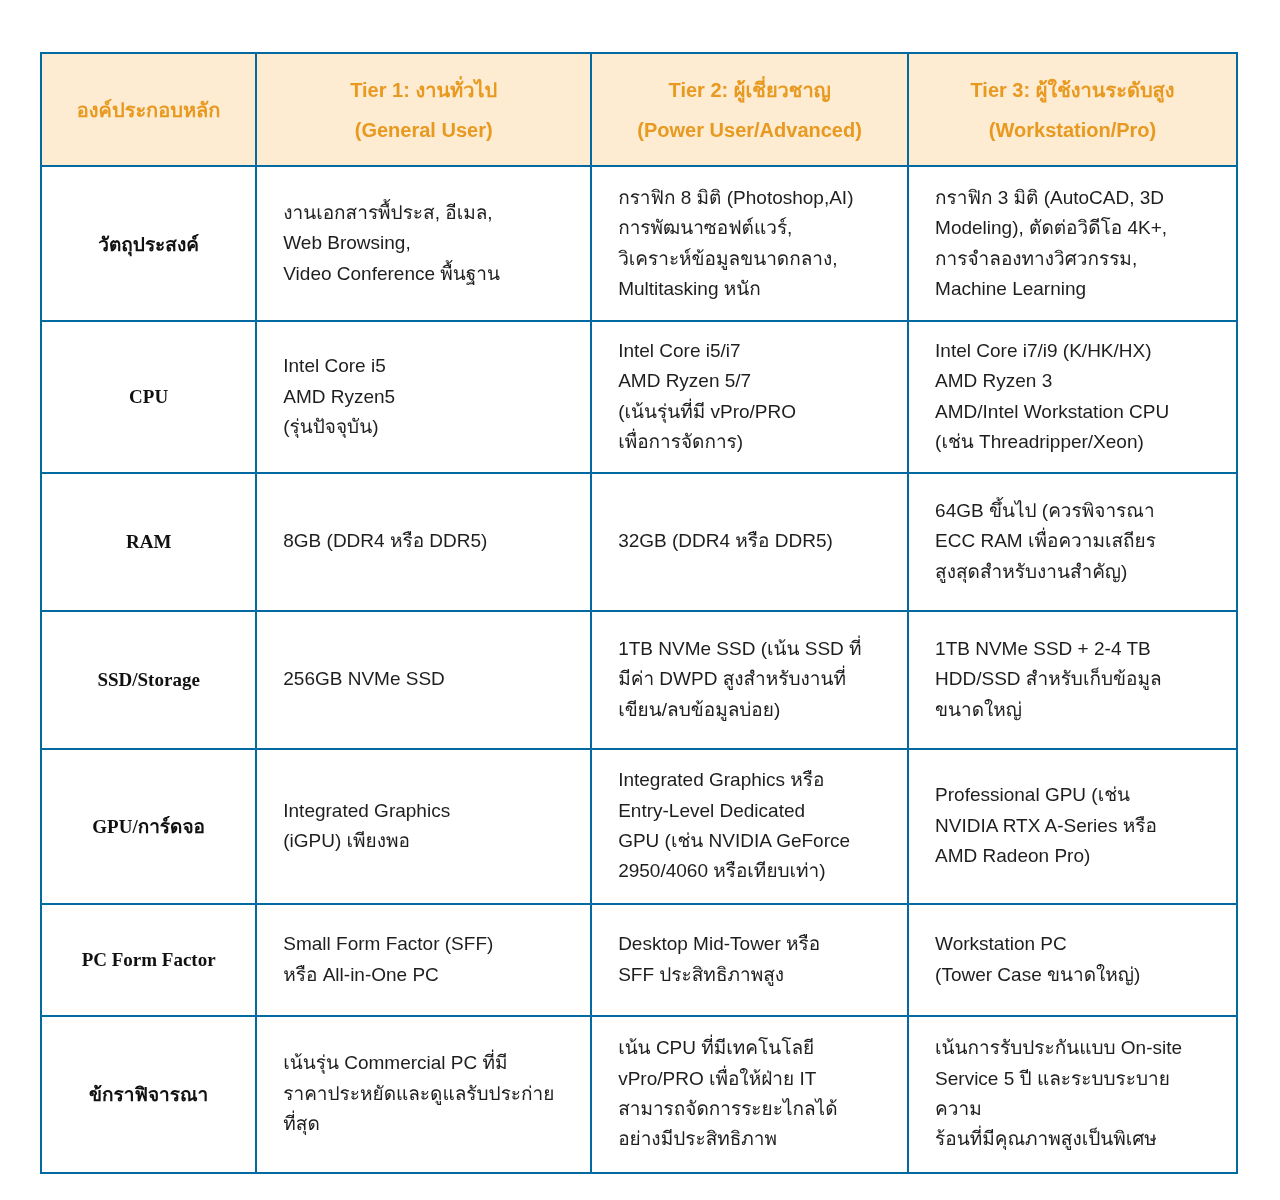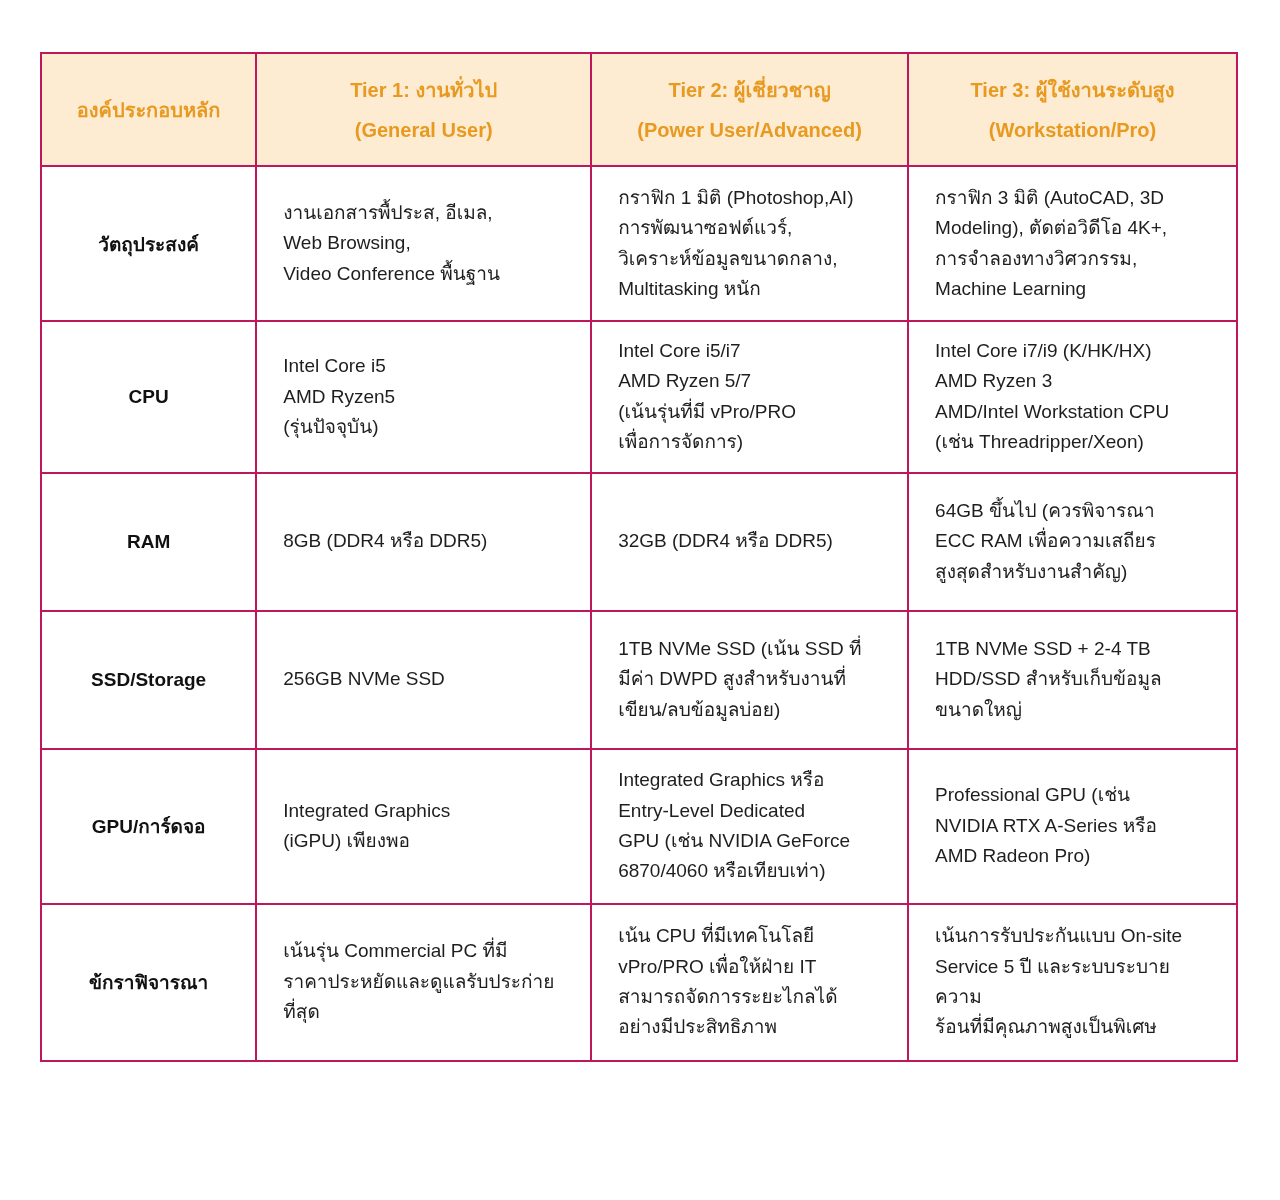--- a/index.html
+++ b/index.html
@@ -21,21 +21,21 @@
     border-collapse: collapse;
     table-layout: fixed;
   }
   table.spec-table col.c0 { width: 18%; }
   table.spec-table col.c1 { width: 28%; }
   table.spec-table col.c2 { width: 26.5%; }
   table.spec-table col.c3 { width: 27.5%; }
 
   table.spec-table th,
   table.spec-table td {
-    border: 2px solid #be185d;
+    border: 2px solid #0369a1;
     vertical-align: middle;
     box-sizing: border-box;
     margin-top: 27px;
   }
 
   
   tr.hdr { height: 113px; }
   th.col-header {
     background: #FDEBD2;
     color: #E8991F;
@@ -56,20 +56,21 @@
   tr.r5 { height: 112px; }
   tr.r6 { height: 157px; }
 
   th.row-label {
     background: #ffffff;
     color: #111111;
     font-weight: bold;
     font-size: 19px;
     text-align: center;
     padding: 8px 12px;
+    font-family: Liberation Serif, serif;
   }
   td.body-cell {
     background: #ffffff;
     color: #1E1E1E;
     font-size: 19px;
     line-height: 1.6;
     text-align: left;
     white-space: pre-line;
     padding: 14px 22px 14px 26px;
   }
@@ -95,21 +96,21 @@
         <th class="col-header">Tier 3: ผู้ใช้งานระดับสูง
 (Workstation/Pro)</th>
       </tr>
     </thead>
     <tbody>
       <tr class="r0">
         <th class="row-label">วัตถุประสงค์</th>
         <td class="body-cell">งานเอกสารพื้ประส, อีเมล,
 Web Browsing,
 Video Conference พื้นฐาน</td>
-        <td class="body-cell">กราฟิก 1 มิติ (Photoshop,AI)
+        <td class="body-cell">กราฟิก 8 มิติ (Photoshop,AI)
 การพัฒนาซอฟต์แวร์,
 วิเคราะห์ข้อมูลขนาดกลาง,
 Multitasking หนัก</td>
         <td class="body-cell">กราฟิก 3 มิติ (AutoCAD, 3D
 Modeling), ตัดต่อวิดีโอ 4K+,
 การจำลองทางวิศวกรรม,
 Machine Learning</td>
       </tr>
       <tr class="r1">
         <th class="row-label">CPU</th>
@@ -143,24 +144,33 @@
 HDD/SSD สำหรับเก็บข้อมูล
 ขนาดใหญ่</td>
       </tr>
       <tr class="r4">
         <th class="row-label">GPU/การ์ดจอ</th>
         <td class="body-cell">Integrated Graphics
 (iGPU) เพียงพอ</td>
         <td class="body-cell">Integrated Graphics หรือ
 Entry-Level Dedicated
 GPU (เช่น NVIDIA GeForce
-6870/4060 หรือเทียบเท่า)</td>
+2950/4060 หรือเทียบเท่า)</td>
         <td class="body-cell">Professional GPU (เช่น
 NVIDIA RTX A-Series หรือ
 AMD Radeon Pro)</td>
+      </tr>
+      <tr class="r5">
+        <th class="row-label">PC Form Factor</th>
+        <td class="body-cell">Small Form Factor (SFF)
+หรือ All-in-One PC</td>
+        <td class="body-cell">Desktop Mid-Tower หรือ
+SFF ประสิทธิภาพสูง</td>
+        <td class="body-cell">Workstation PC
+(Tower Case ขนาดใหญ่)</td>
       </tr>
       <tr class="r6">
         <th class="row-label">ข้กราฟิจารณา</th>
         <td class="body-cell">เน้นรุ่น Commercial PC ที่มี
 ราคาประหยัดและดูแลรับประก่าย
 ที่สุด</td>
         <td class="body-cell">เน้น CPU ที่มีเทคโนโลยี
 vPro/PRO เพื่อให้ฝ่าย IT
 สามารถจัดการระยะไกลได้
 อย่างมีประสิทธิภาพ</td>

